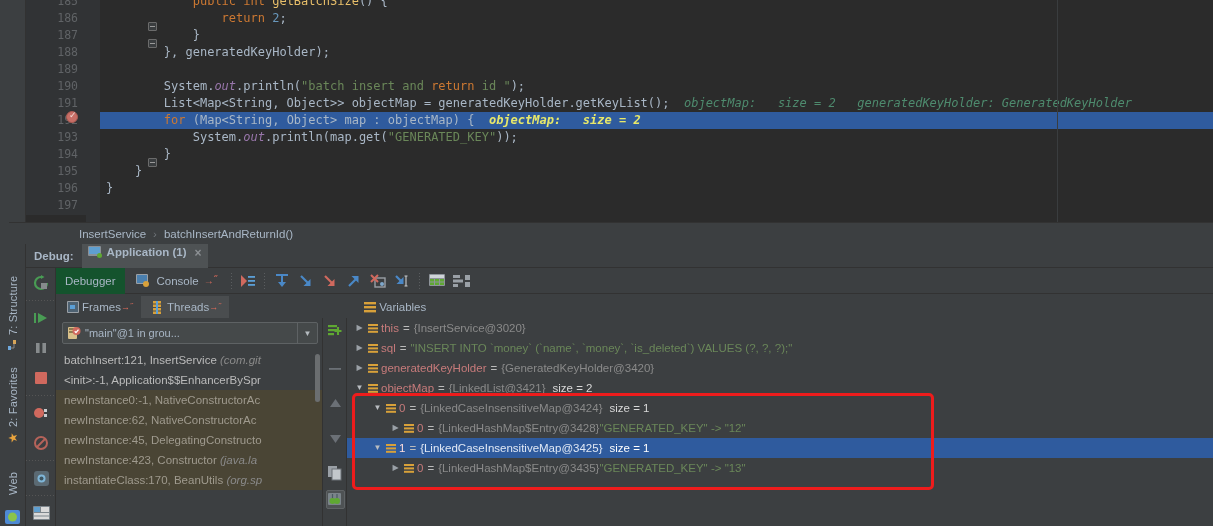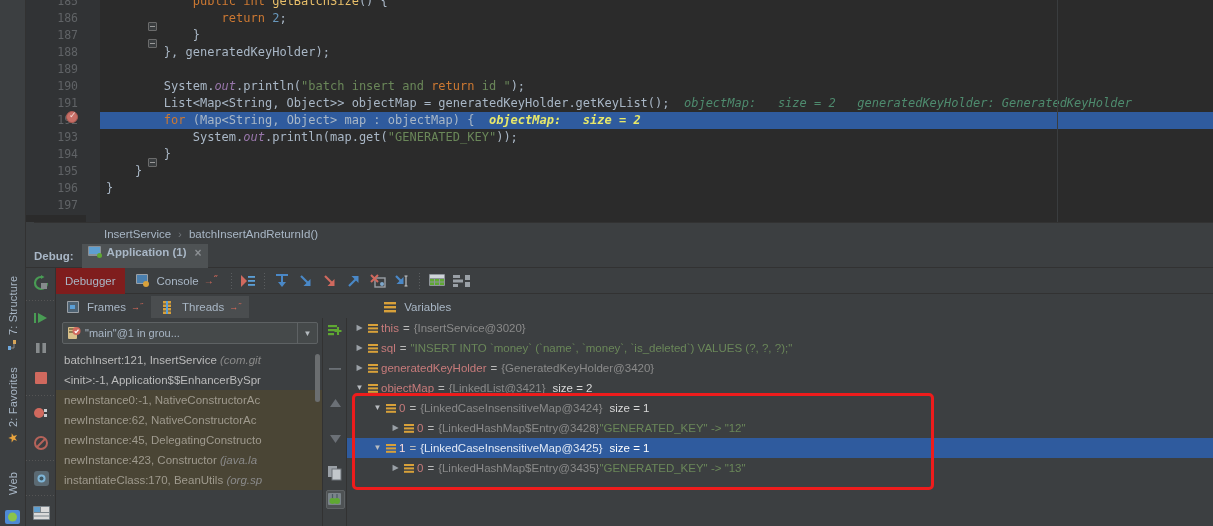--- a/index.html
+++ b/index.html
@@ -69,21 +69,21 @@
   .cline.sel { background:#2f5b9e; }
   .kw{color:#cc7832;} .str{color:#6a8759;} .num{color:#6897bb;}
   .fld{color:#9876aa; font-style:italic;} .brc{color:#a9b7c6;}
   .br1{color:#e8bf6a;}
   .hint{color:#4e8b6e; font-style:italic;}
   .hintsel{color:#e8e86a; font-style:italic; font-weight:bold;}
   .vline { position:absolute; top:0; width:1px; height:222px; background:#3a3d3f; }
 
   
   .breadcrumb {
-    position:absolute; left:34px; top:222px; right:0; height:22px;
+    position:absolute; left:9px; top:222px; right:0; height:22px;
     background:#3c3f41; border-top:1px solid #323232;
     display:flex; align-items:center; padding-left:70px;
     color:#a9b7c6; font-size:11.5px; gap:7px;
   }
   .bcsep{ color:#6f7479; }
 
   
   .debugtitle {
     position:absolute; left:26px; top:244px; right:0; height:24px;
     background:#3c3f41; display:flex; align-items:center;
@@ -97,33 +97,33 @@
   .runtab .x{ color:#8c9094; font-size:12px; margin-left:3px; }
 
   
   .dbgtabs{
     position:absolute; left:56px; top:268px; right:0; height:26px;
     background:#3c3f41; display:flex; align-items:center;
     border-bottom:1px solid #323232;
   }
   .tbtab{ height:26px; padding:0 9px; display:flex; align-items:center; gap:5px;
           font-size:11.5px; color:#a9b7c6; }
-  .tbtab.active{ background:#7f1d1d; }
+  .tbtab.active{ background:#14532d; }
   .tsep{ width:1px; height:16px; margin:0 5px;
     background-image:linear-gradient(to bottom,#5a5d5f 1px,transparent 1px);
     background-size:1px 3px; }
   .ticon{ width:18px; height:18px; display:flex; align-items:center; justify-content:center; }
 
   
   .panelhdr{
     position:absolute; left:56px; top:296px; right:0; height:22px;
     background:#3c3f41; display:flex; align-items:center;
     font-size:11.5px; color:#a9b7c6;
   }
-  .ptab{ height:22px; padding:0 8px; display:flex; align-items:center; gap:5px; }
+  .ptab{ height:22px; padding:0 8px; display:flex; align-items:center; }
   .ptab.on{ background:#4a4d4f; }
   .ptab .pin{ color:#8c9094; font-size:9px; }
 
   
   .framespanel{
     position:absolute; left:56px; top:318px; width:267px; height:208px;
     background:#3c3f41; border-right:1px solid #323232;
   }
   .threadsel{
     margin:4px 4px 0 6px; height:22px; background:#45494a;

